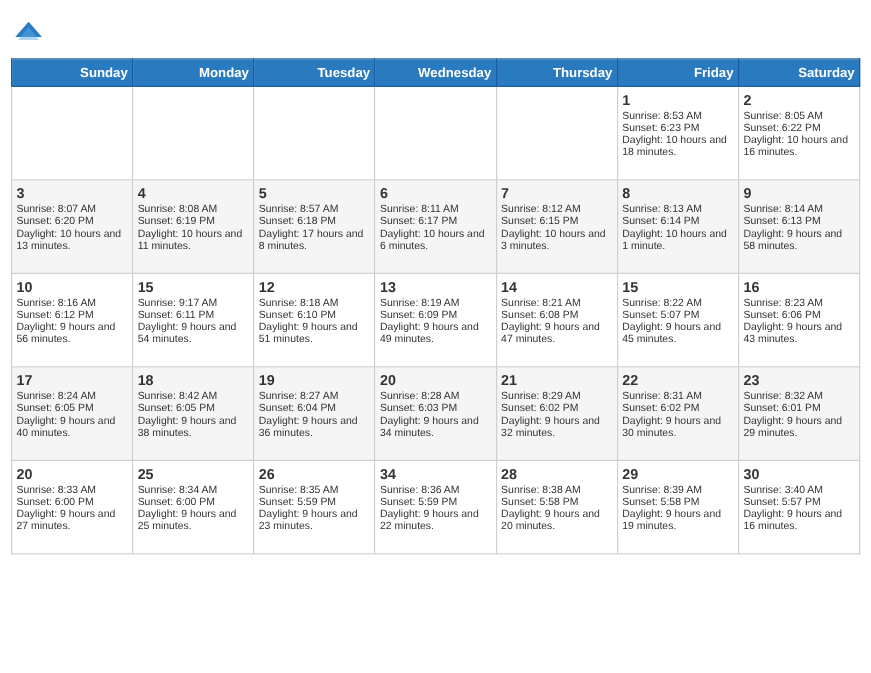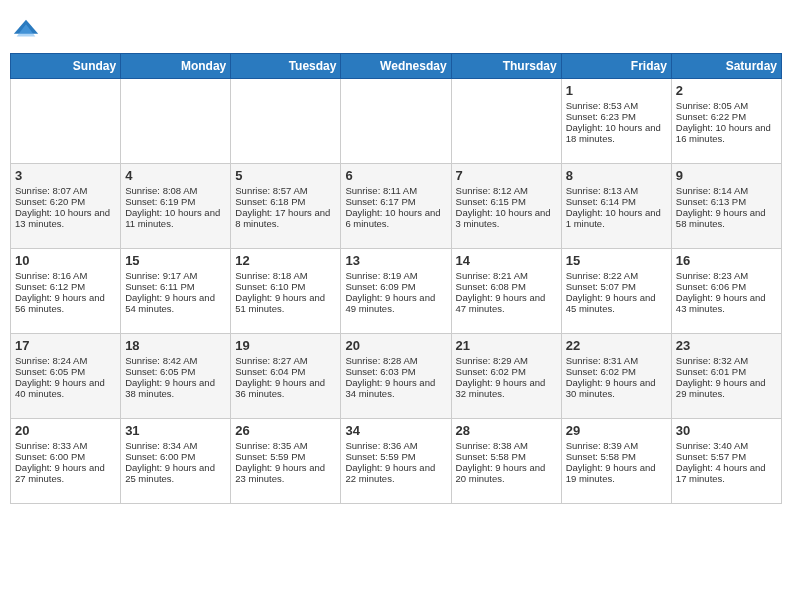--- a/index.html
+++ b/index.html
@@ -264,21 +264,21 @@
         </td>
       </tr>
       <tr>
         <td>
           <span class="day-num">20</span>
           <div>Sunrise: 8:33 AM</div>
           <div>Sunset: 6:00 PM</div>
           <div>Daylight: 9 hours and 27 minutes.</div>
         </td>
         <td>
-          <span class="day-num">31</span>
+          <span class="day-num">25</span>
           <div>Sunrise: 8:34 AM</div>
           <div>Sunset: 6:00 PM</div>
           <div>Daylight: 9 hours and 25 minutes.</div>
         </td>
         <td>
           <span class="day-num">26</span>
           <div>Sunrise: 8:35 AM</div>
           <div>Sunset: 5:59 PM</div>
           <div>Daylight: 9 hours and 23 minutes.</div>
         </td>
@@ -297,17 +297,17 @@
         <td>
           <span class="day-num">29</span>
           <div>Sunrise: 8:39 AM</div>
           <div>Sunset: 5:58 PM</div>
           <div>Daylight: 9 hours and 19 minutes.</div>
         </td>
         <td>
           <span class="day-num">30</span>
           <div>Sunrise: 3:40 AM</div>
           <div>Sunset: 5:57 PM</div>
-          <div>Daylight: 4 hours and 17 minutes.</div>
+          <div>Daylight: 9 hours and 16 minutes.</div>
         </td>
       </tr>
     </tbody>
 </table>
 
 </body></html>

